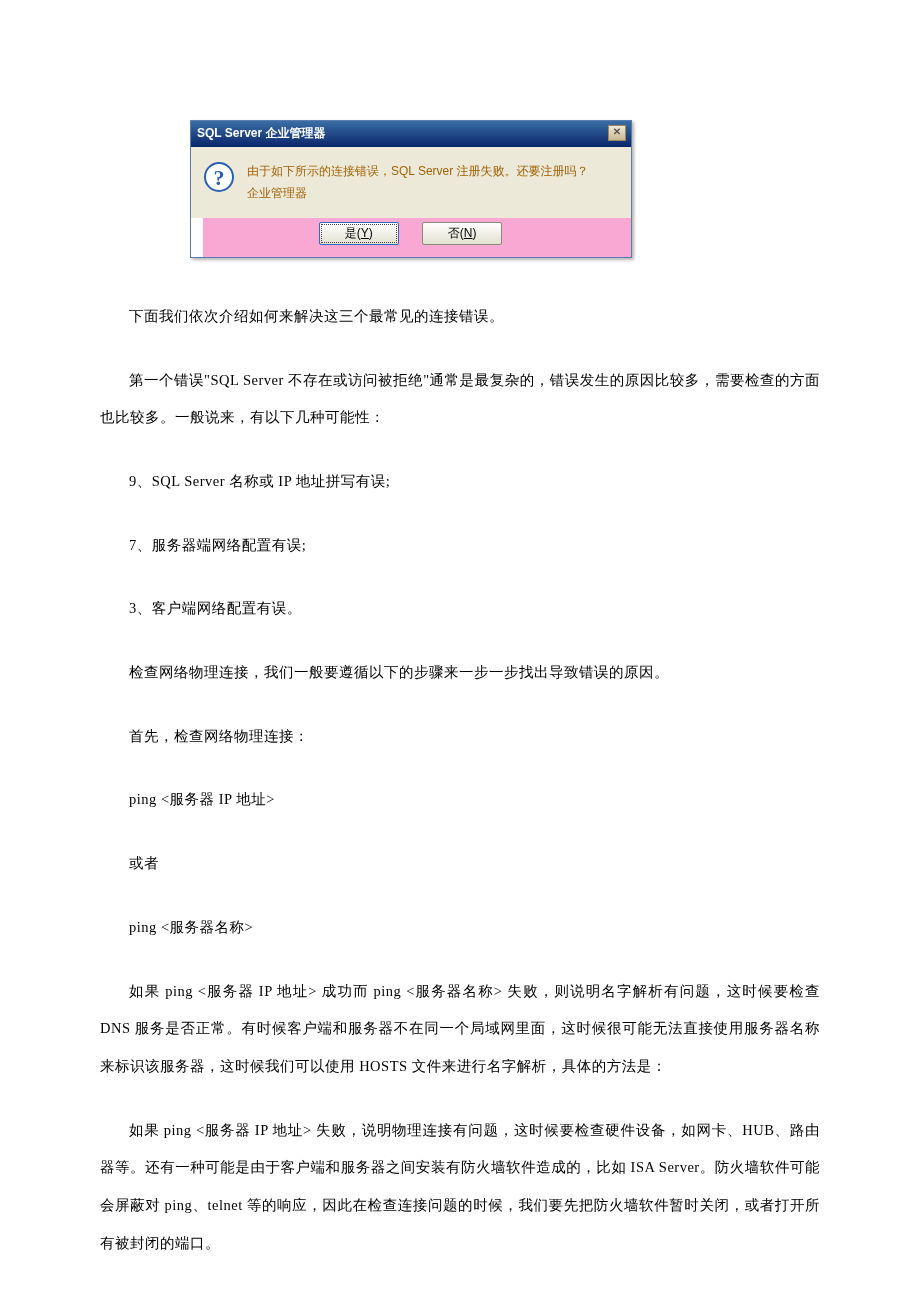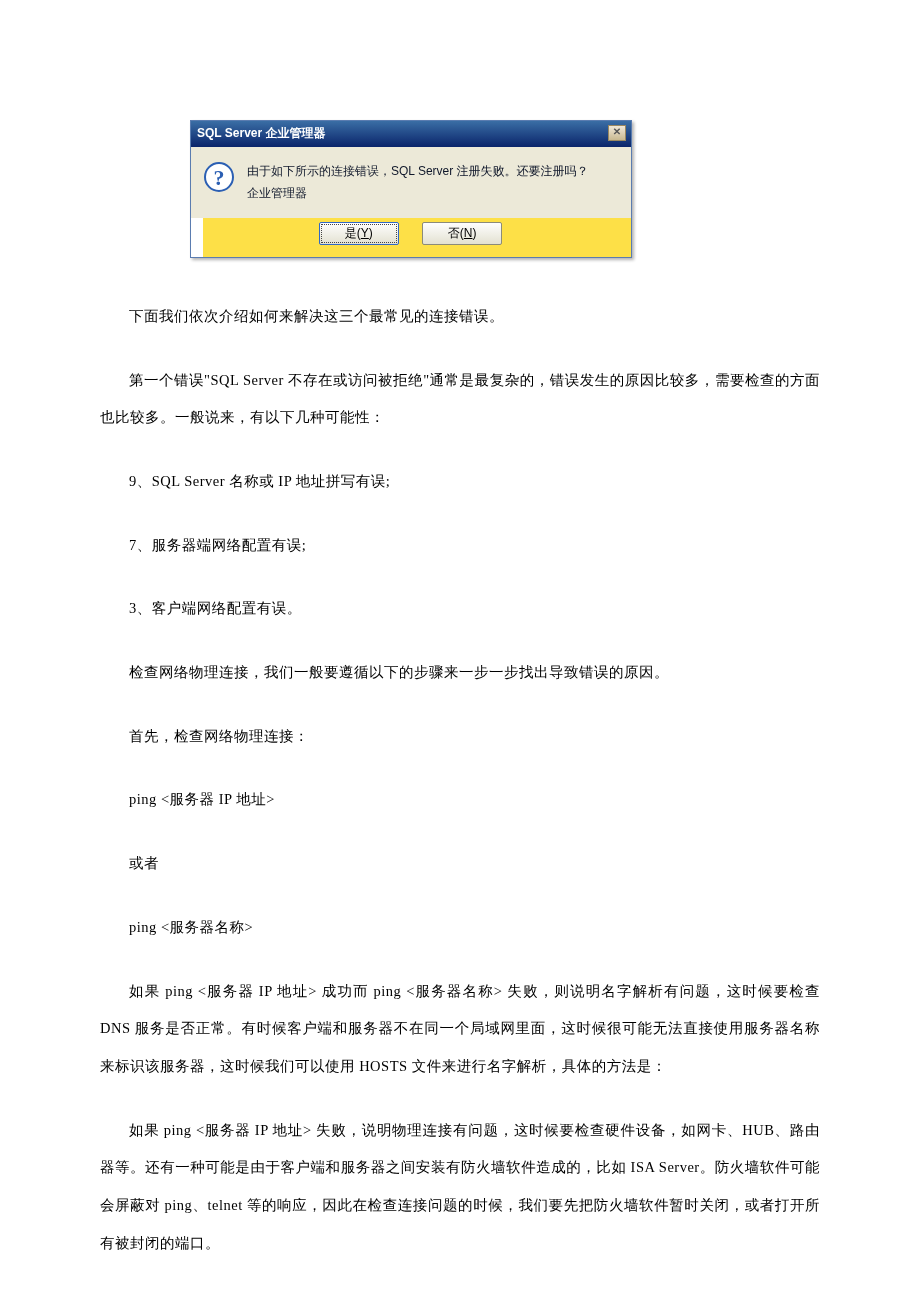--- a/index.html
+++ b/index.html
@@ -50,23 +50,23 @@
     background: #ece9d8;
     padding: 14px 12px 14px 12px;
     display: flex;
     gap: 12px;
   }
   .q-icon {
     flex: 0 0 32px;
     height: 32px;
   }
   .q-icon svg { width: 32px; height: 32px; }
-  .msg-area { flex: 1; color: #0f172a; font-size: 12px; line-height: 1.8; }
+  .msg-area { flex: 1; color: #a16207; font-size: 12px; line-height: 1.8; }
   .dialog-footer {
-    background: #fde047;
+    background: #f9a8d4;
     padding: 4px 13px 12px 0;
     text-align: center;
     margin-left: 12px;
   }
   .dlg-btn {
     display: inline-block;
     min-width: 62px;
     padding: 2px 8px;
     margin: 0 10px;
     background: linear-gradient(to bottom,#fefefe,#e3e1d1);

